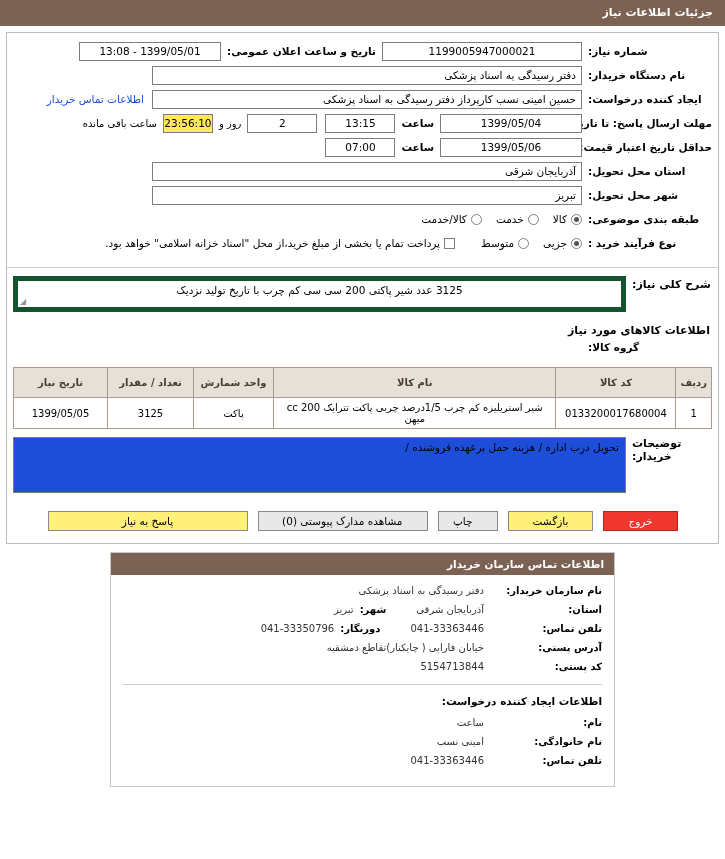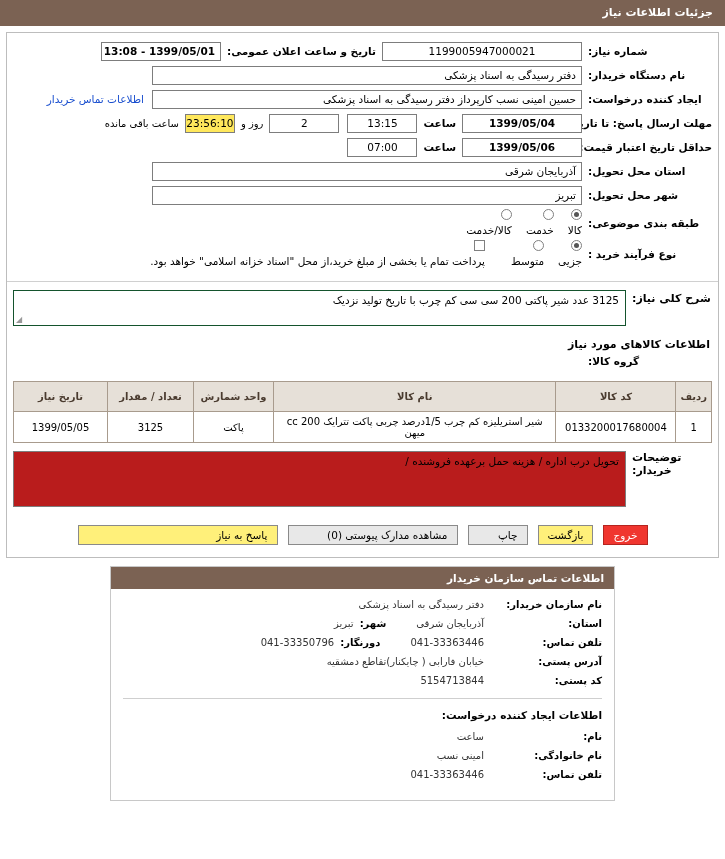--- a/index.html
+++ b/index.html
@@ -59,21 +59,21 @@
     font-size: 10.5px;
     color: #000;
     padding: 0 5px;
     text-align: center;
     overflow: hidden;
     white-space: nowrap;
   }
   .field.r { text-align: right; }
   .f-wide { width: 430px; }
   .f-mid  { width: 200px; }
-  .f-num  { width: 120px; font-weight: bold; }
+  .f-num  { width: 142px; }
   .f-small{ width: 70px; }
 
   .sub-lbl {
     font-size: 10.5px;
     font-weight: bold;
     padding: 0 6px;
     white-space: nowrap;
   }
   .link {
     color: #1a4fcf;
@@ -90,21 +90,21 @@
     line-height: 17px;
     font-size: 10.5px;
     width: 50px;
     text-align: center;
     color: #000;
   }
   .small-note { font-size: 10px; padding: 0 6px; white-space: nowrap; }
 
   
   .radiogrp { display: flex; align-items: center; gap: 14px; }
-  .radio { display: flex; align-items: flex-start; gap: 4px; font-size: 10.5px; flex-direction: column; }
+  .radio { display: flex; align-items: flex-end; gap: 4px; font-size: 10.5px; }
   .rdot {
     width: 11px; height: 11px; border-radius: 50%;
     border: 1px solid #808080; background: #fff; display: inline-block;
     position: relative;
   }
   .rdot.on::after {
     content: ""; position: absolute; left: 2px; top: 2px;
     width: 5px; height: 5px; border-radius: 50%; background: #555;
   }
   .chk {
@@ -117,26 +117,26 @@
 
   .desc-row {
     display: flex; align-items: flex-start; padding: 8px 6px;
   }
   .desc-lbl {
     width: 86px; font-size: 11px; font-weight: bold; text-align: left;
     padding-left: 6px; padding-top: 2px;
   }
   .desc-box {
     flex: 1;
-    border: 1px solid #14532d;
+    border: 5px solid #14532d;
     background: #fff;
     min-height: 36px;
     font-size: 10.5px;
     padding: 3px 6px;
-    text-align: right;
+    text-align: center;
     position: relative;
   }
   .resize {
     position: absolute; left: 2px; bottom: 1px; font-size: 8px; color: #999;
   }
 
   .section-title {
     font-size: 11px; font-weight: bold; text-align: right;
     padding: 4px 8px 2px 0;
   }
@@ -164,37 +164,37 @@
     color: #000;
     background: #fff;
     vertical-align: middle;
   }
   td.name-cell { text-align: right; }
 
   
   .notes-row { display: flex; align-items: flex-start; padding: 8px 6px; }
   .notes-lbl { width: 86px; font-size: 11px; font-weight: bold; text-align: left; padding-left: 6px; }
   .notes-box {
-    flex: 1; border: 1px solid #7d7d7d; background: #b91c1c;
+    flex: 1; border: 1px solid #7d7d7d; background: #1d4ed8;
     min-height: 56px; font-size: 10.5px; padding: 3px 6px; text-align: right;
   }
 
   
   .btnbar {
     display: flex; justify-content: center; align-items: center; gap: 10px;
     padding: 10px 0 12px 0;
   }
   .btn {
     border: 1px solid #8a8a8a;
     font-size: 10.5px;
     height: 20px;
     line-height: 18px;
-    padding: 0 9px;
+    padding: 0 24px;
     cursor: pointer;
-    text-align: right;
+    text-align: center;
     white-space: nowrap;
     color: #000;
   }
   .btn-yellow { background: #fff07a; }
   .btn-grey   { background: #e8e8e8; }
   .btn-red    { background: #f0362f; color: #fff; border-color: #b5241f; }
 
   
   .card {
     width: 505px;

